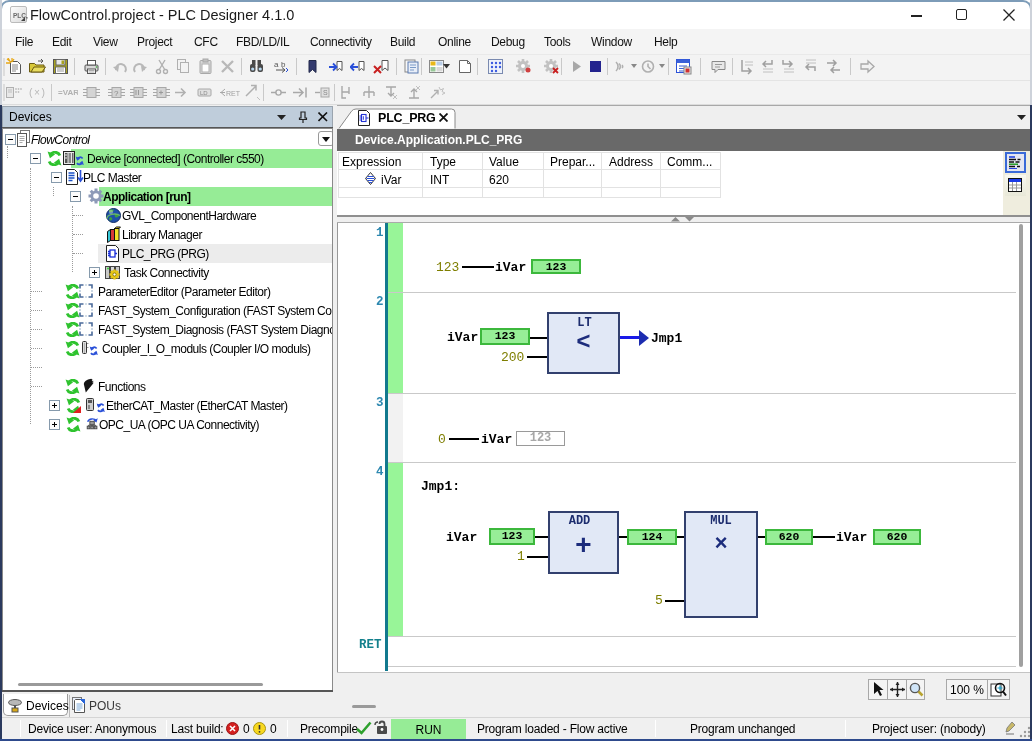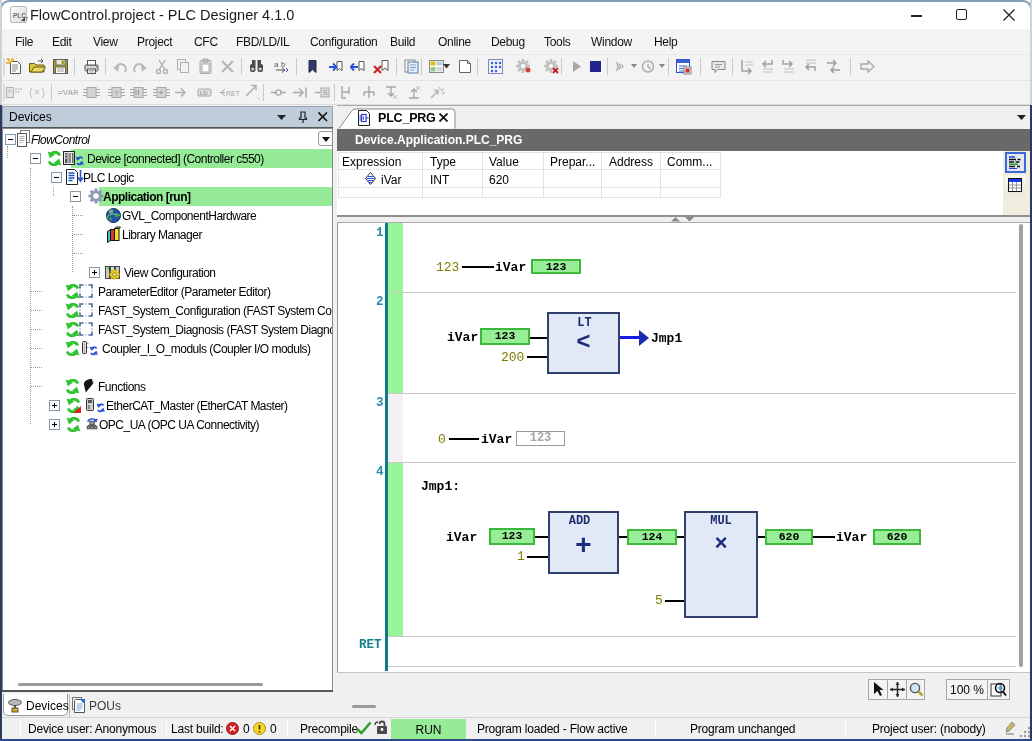--- a/index.html
+++ b/index.html
@@ -62,21 +62,21 @@
   </svg>
 
 <div class="a" style="left:0;top:29px;width:1032px;height:25px;background:#f4f4f4"></div>
 <div class="a" id="menu" style="left:0;top:35px;width:1032px;height:16px;font-size:12px;letter-spacing:-0.3px;color:#111">
 <span class="a" style="left:15px">File</span>
     <span class="a" style="left:52px">Edit</span>
     <span class="a" style="left:93px">View</span>
     <span class="a" style="left:137px">Project</span>
     <span class="a" style="left:194px">CFC</span>
     <span class="a" style="left:236px">FBD/LD/IL</span>
-    <span class="a" style="left:310px">Configuration</span>
+    <span class="a" style="left:310px">Connectivity</span>
     <span class="a" style="left:390px">Build</span>
     <span class="a" style="left:438px">Online</span>
     <span class="a" style="left:491px">Debug</span>
     <span class="a" style="left:544px">Tools</span>
     <span class="a" style="left:591px">Window</span>
     <span class="a" style="left:654px">Help</span>
 </div>
 
 <div class="a" style="left:0;top:54px;width:1032px;height:26px;background:#f3f3f3;border-top:1px solid #e9e9e9"></div>
 <div id="tb1">
@@ -439,21 +439,21 @@
 
 <div class="trow" style="top:39px">
  <div class="exp" style="left:51px">
         <i class="h"></i>
       </div>
  <svg class="a" style="left:65px;top:1px" width="20" height="16">
         <path d="M1.5,0.5 h8 l3,3 v12 h-11 z" fill="#fff" stroke="#222"></path>
         <path d="M3.5,4h6M3.5,6.5h6M3.5,9h6M3.5,11.5h4" stroke="#1b52c8" stroke-width="1.4"></path>
         <path d="M15.5,1 v10 M13,8.5 L15.5,12 L18,8.5" stroke="#2a50d8" stroke-width="1.6" fill="none"></path>
       </svg>
- <span class="ttext" style="left:83px">PLC Logic</span>
+ <span class="ttext" style="left:83px">PLC Master</span>
 </div>
 
 <div class="trow" style="top:58px">
  <div class="a" style="left:99px;top:0;right:0;bottom:0;background:#96ec96"></div>
  <div class="exp" style="left:70px">
         <i class="h"></i>
       </div>
  <svg class="a" style="left:87px;top:0" width="18" height="18">
         <g fill="#8d9ab8">
           <circle cx="9" cy="9" r="5.6"></circle>
@@ -481,20 +481,31 @@
         <g stroke="#111" stroke-width="1">
           <path d="M2.5,5.5 l3,-2 v11 l-3,2 z" fill="#38c8d8"></path>
           <rect x="5.5" y="3.5" width="4" height="11" fill="#d83838"></rect>
           <rect x="9.5" y="2.5" width="4.5" height="12" fill="#f2e224"></rect>
           <path d="M9.5,2.5 l2,-1.5 4,0 -1.5,1.5z" fill="#f2e224"></path>
         </g>
       </svg>
  <span class="ttext" style="left:122px">Library Manager</span>
 </div>
 
+<div class="trow" style="top:115px">
+ <div class="a" style="left:98px;top:0;right:0;bottom:0;background:#ececec"></div>
+ <svg class="a" style="left:105px;top:1px" width="15" height="17">
+        <path d="M1.5,0.5 h9 l3,3 v13 h-12 z" fill="#fff" stroke="#222"></path>
+        <g stroke="#1b2fd8" stroke-width="1.3" fill="none">
+          <rect x="5" y="5" width="5" height="7"></rect>
+          <path d="M5,6.5 h-2 M5,8.5 h-2 M5,10.5 h-2 M10,8.5 h2"></path>
+        </g>
+      </svg>
+ <span class="ttext" style="left:122px">PLC_PRG (PRG)</span>
+</div>
 
 <div class="trow" style="top:134px">
  <div class="exp" style="left:89px">
         <i class="h"></i>
         <i class="v"></i>
       </div>
  <svg class="a" style="left:104px;top:1px" width="18" height="17">
         <g stroke="#444">
           <rect x="1.5" y="2.5" width="4" height="12" fill="#c8c8c8"></rect>
           <rect x="6.5" y="2.5" width="4" height="12" fill="#d8d8d8"></rect>
@@ -502,21 +513,21 @@
         </g>
         <circle cx="4" cy="4.5" r="1" fill="#35d835"></circle>
         <g fill="#e8c818" stroke="#8a7a10" stroke-width="0.7">
           <circle cx="10.5" cy="10.5" r="4"></circle>
           <g stroke="#e8c818" stroke-width="2.4">
             <path d="M10.5,5.5v10M5.5,10.5h10M7,7 l7,7M14,7 l-7,7"></path>
           </g>
         </g>
         <circle cx="10.5" cy="10.5" r="1.6" fill="#fff" stroke="#8a7a10"></circle>
       </svg>
- <span class="ttext" style="left:124px">View Configuration</span>
+ <span class="ttext" style="left:124px">Task Connectivity</span>
 </div>
 
 <div class="trow" style="top:153px">
  <svg class="a" style="left:65px;top:2px" width="15" height="15">
         <use href="#ga"></use>
       </svg>
  <svg class="a" style="left:79px;top:2px" width="14" height="14">
         <use href="#dbx"></use>
       </svg>
  <span class="ttext" style="left:98px">ParameterEditor (Parameter Editor)</span>

